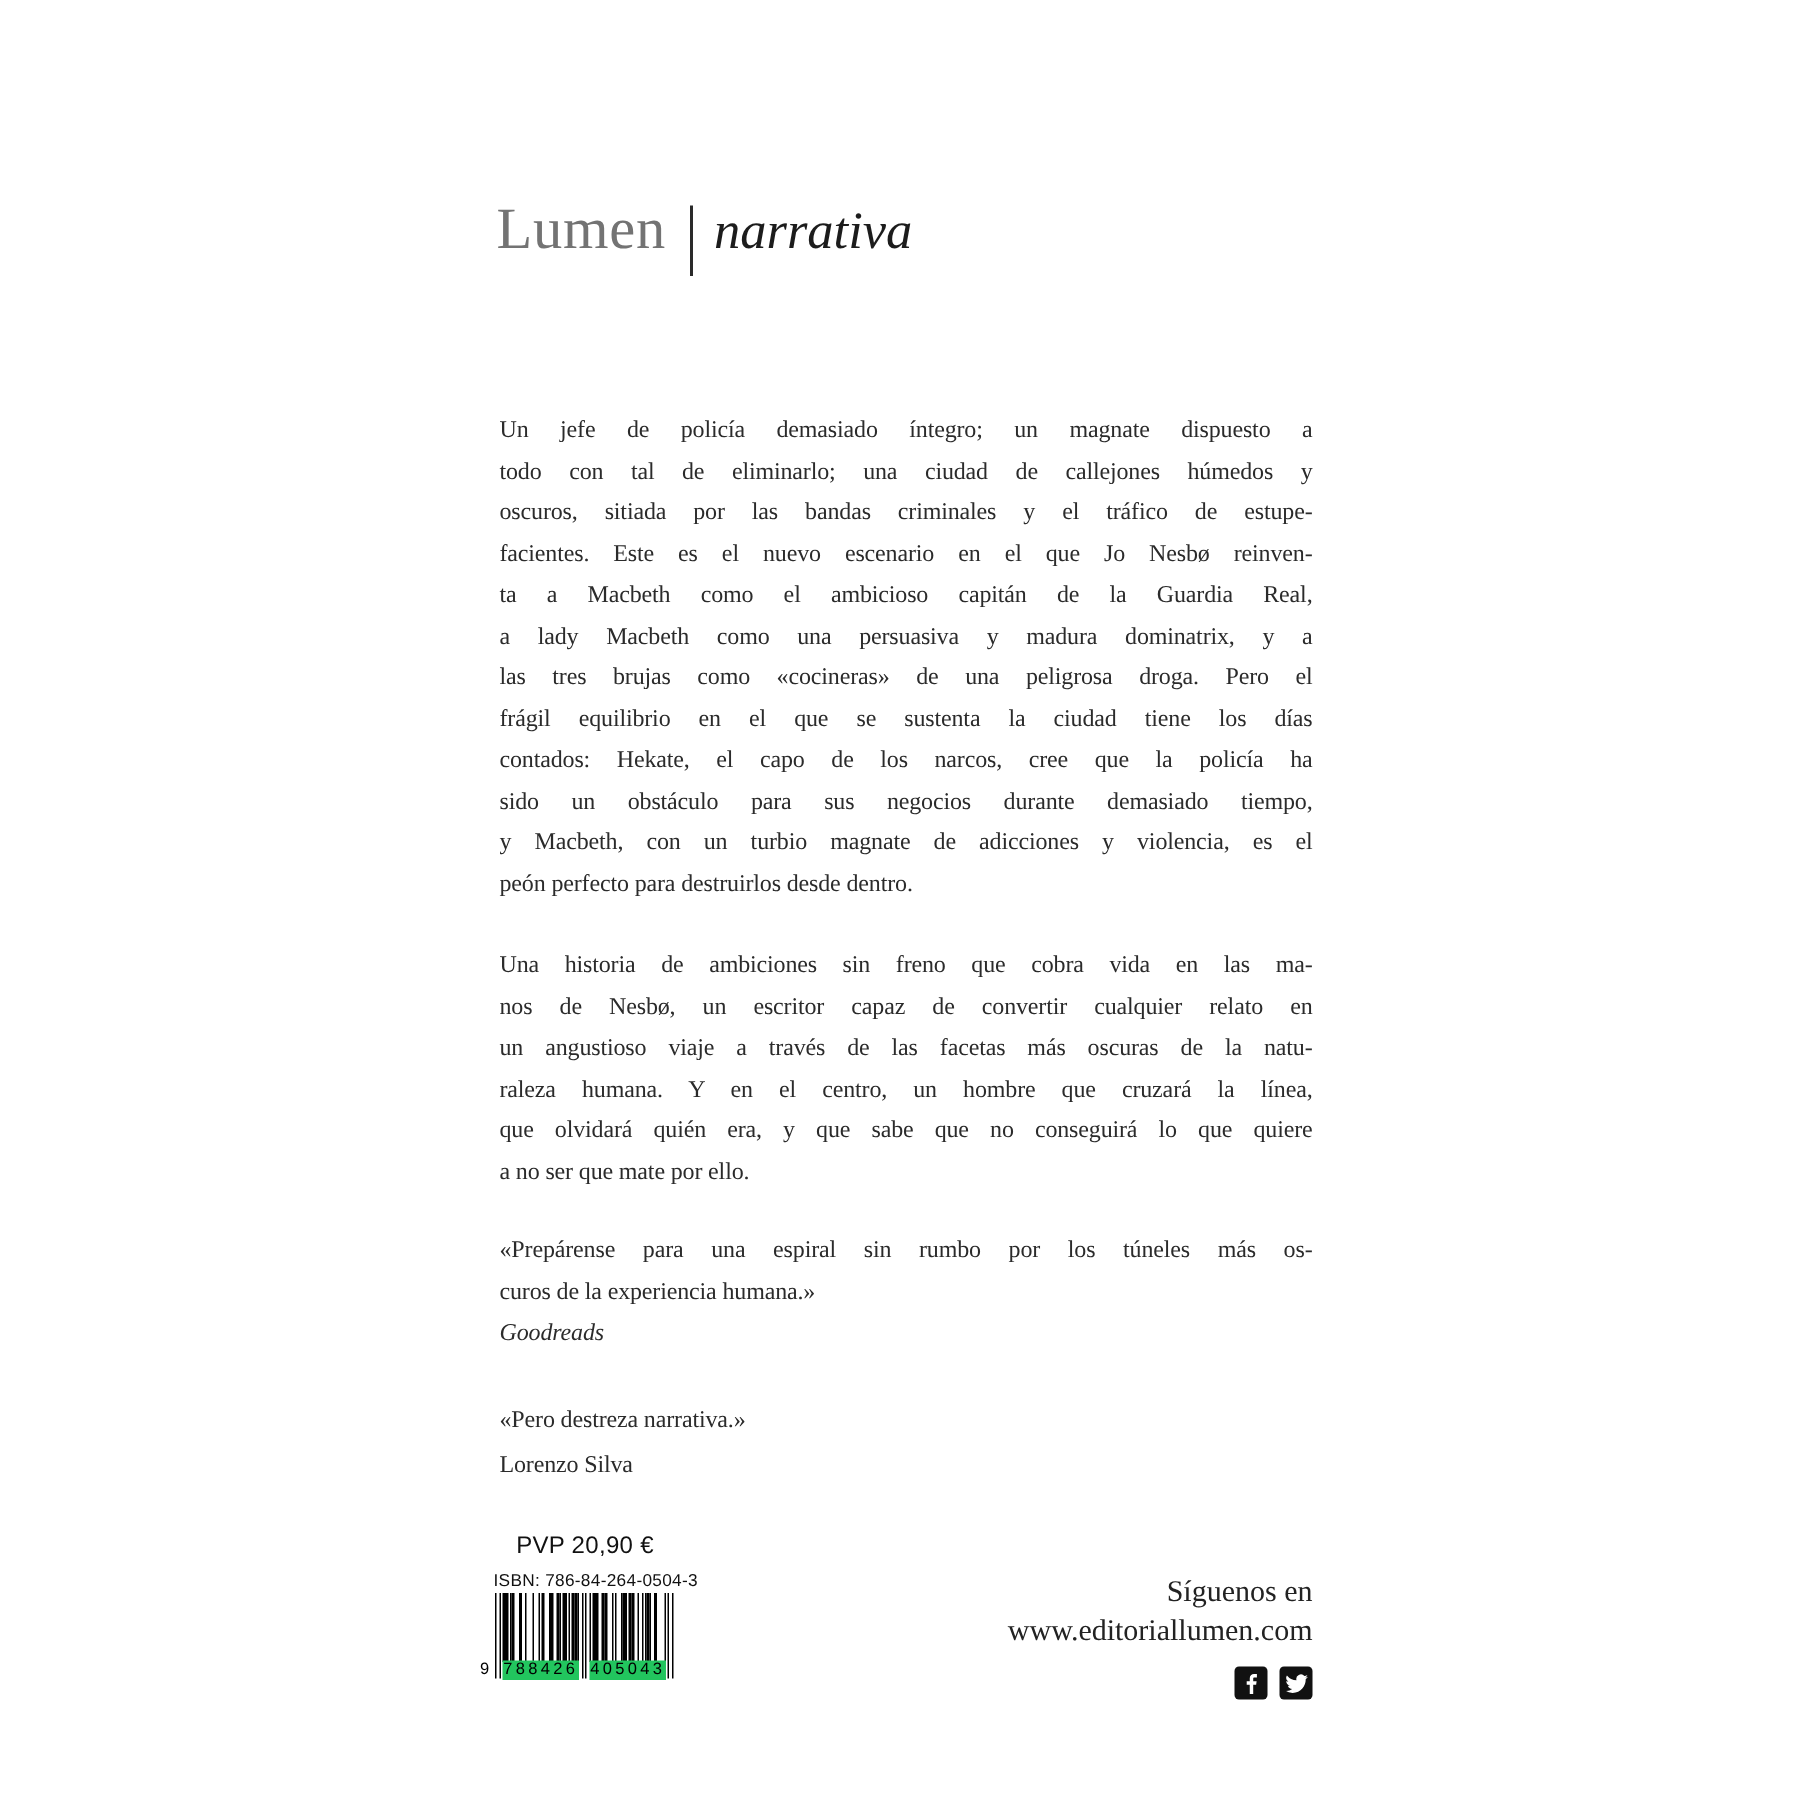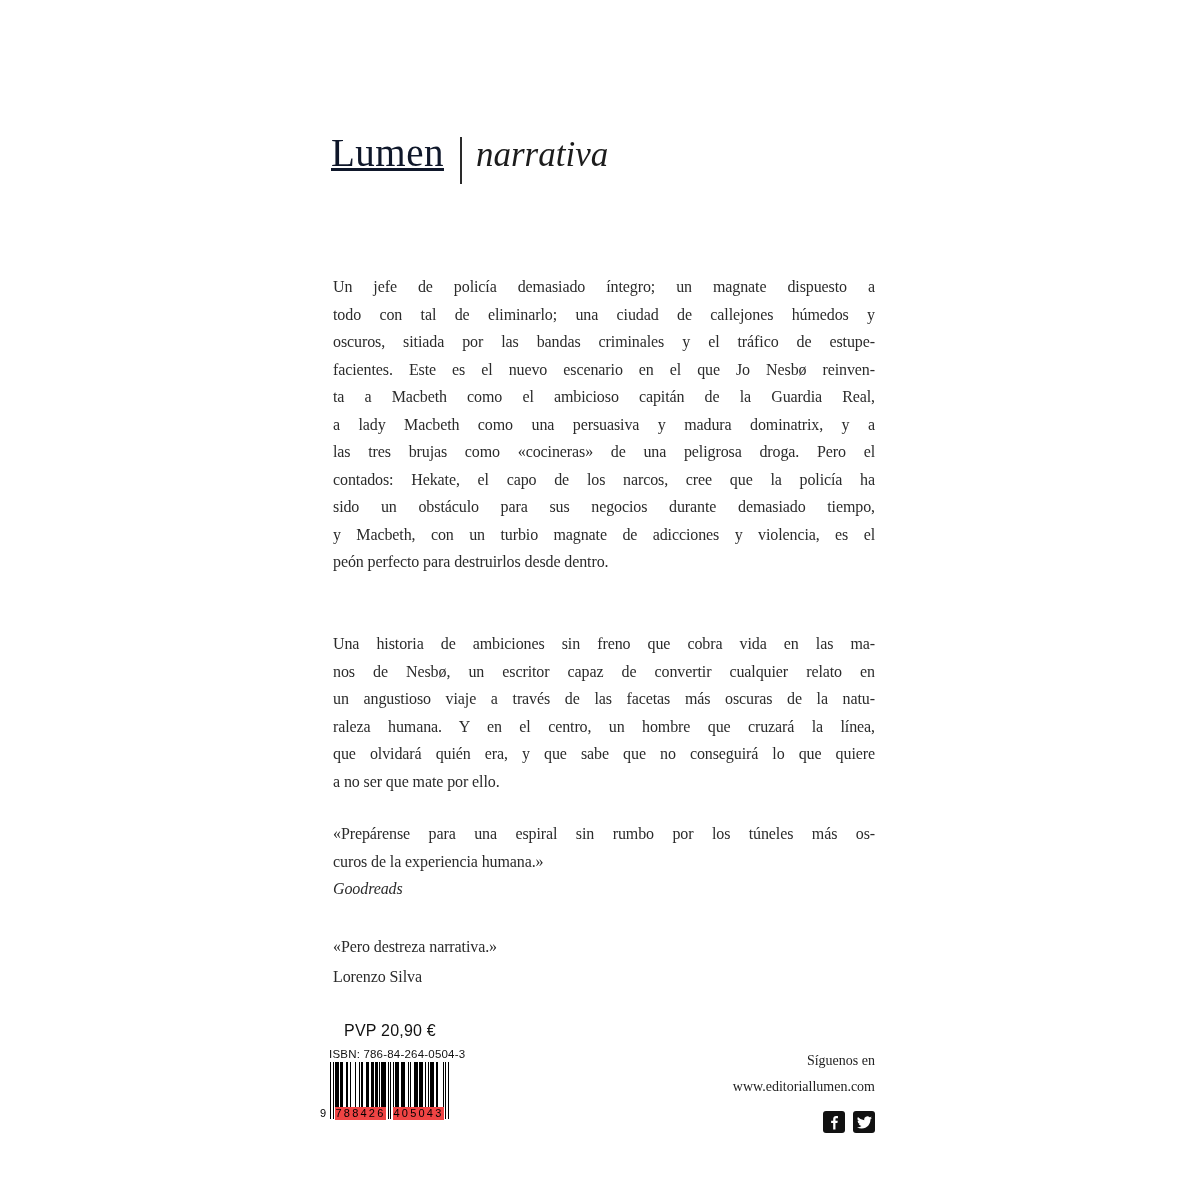--- a/index.html
+++ b/index.html
@@ -1,21 +1,21 @@
 <!DOCTYPE html>
 <html><head>
 <meta charset="utf-8">
 <style>
   html,body{margin:0;padding:0;background:#ffffff;}
   body{width:1200px;height:1200px;position:relative;overflow:hidden;
        font-family:"Liberation Serif", serif;color:#262626;}
 
   
   .logo{position:absolute;left:331px;top:130px;display:flex;align-items:baseline;}
-  .logo .pub{font-size:39px;letter-spacing:.5px;color:#0f172a;text-decoration:underline;}
+  .logo .pub{font-size:39px;letter-spacing:.5px;color:#737373;}
   .logo .bar{width:2px;height:47px;background:#2a2a2a;margin:0 14px 0 16px;
              position:relative;top:7px;align-self:flex-end;}
   .logo .coll{font-size:35px;font-style:italic;color:#1c1c1c;}
 
   
   .col{position:absolute;left:333px;width:542px;font-size:16px;
        line-height:27.5px;letter-spacing:-0.1px;color:#2b2b2b;}
   .jline{text-align:justify;text-align-last:justify;white-space:normal;}
   .jline.last{text-align-last:left;}
   .attr{padding-right:28px;margin-top:0;}
@@ -28,29 +28,29 @@
   .isbn{position:absolute;left:329px;top:1048px;width:140px;
         font-family:"Liberation Sans", sans-serif;font-size:11.5px;color:#111;
         letter-spacing:.2px;white-space:nowrap;}
   .barcode{position:absolute;left:330px;top:1062px;width:119px;height:58px;}
   .bars{display:flex;height:58px;align-items:flex-start;}
   .module{flex:0 0 1.25px;height:46px;}
   .module.on{background:#000;}
   .module.guard{height:57px;}
   .bdigits{position:absolute;bottom:0;left:0;width:100%;height:13px;
            font-family:"Liberation Sans", sans-serif;font-size:11px;color:#000;}
-  .bd{position:absolute;bottom:0;background:#ef4444;height:13px;line-height:13px;
+  .bd{position:absolute;bottom:0;background:#22c55e;height:13px;line-height:13px;
       text-align:center;letter-spacing:2.2px;}
   .bd.first{left:-12px;width:10px;letter-spacing:0;background:transparent;}
   .bd.g1{left:5px;width:51px;}
   .bd.g2{left:63px;width:51px;}
 
   
   .social{position:absolute;left:595px;top:1048px;width:280px;text-align:right;
-          font-size:14px;color:#222;line-height:26px;}
+          font-size:20px;color:#222;line-height:26px;}
   .icons{display:flex;justify-content:flex-end;gap:8px;margin-top:11px;}
   .icn{width:22px;height:22px;border-radius:3px;background:#111;display:flex;
        align-items:center;justify-content:center;}
   .icn svg{display:block;}
 </style>
 </head>
 <body>
 
 <div class="logo">
   <span class="pub">Lumen</span>
@@ -59,20 +59,21 @@
 </div>
 
 <div class="col" style="top:273px;">
     <div class="jline">Un jefe de policía demasiado íntegro; un magnate dispuesto a</div>
     <div class="jline">todo con tal de eliminarlo; una ciudad de callejones húmedos y</div>
     <div class="jline">oscuros, sitiada por las bandas criminales y el tráfico de estupe-</div>
     <div class="jline">facientes. Este es el nuevo escenario en el que Jo Nesbø reinven-</div>
     <div class="jline">ta a Macbeth como el ambicioso capitán de la Guardia Real,</div>
     <div class="jline">a lady Macbeth como una persuasiva y madura dominatrix, y a</div>
     <div class="jline">las tres brujas como «cocineras» de una peligrosa droga. Pero el</div>
+    <div class="jline">frágil equilibrio en el que se sustenta la ciudad tiene los días</div>
     <div class="jline">contados: Hekate, el capo de los narcos, cree que la policía ha</div>
     <div class="jline">sido un obstáculo para sus negocios durante demasiado tiempo,</div>
     <div class="jline">y Macbeth, con un turbio magnate de adicciones y violencia, es el</div>
     <div class="jline last">peón perfecto para destruirlos desde dentro.</div>
   </div>
 
 <div class="col" style="top:630px;">
     <div class="jline">Una historia de ambiciones sin freno que cobra vida en las ma-</div>
     <div class="jline">nos de Nesbø, un escritor capaz de convertir cualquier relato en</div>
     <div class="jline">un angustioso viaje a través de las facetas más oscuras de la natu-</div>

